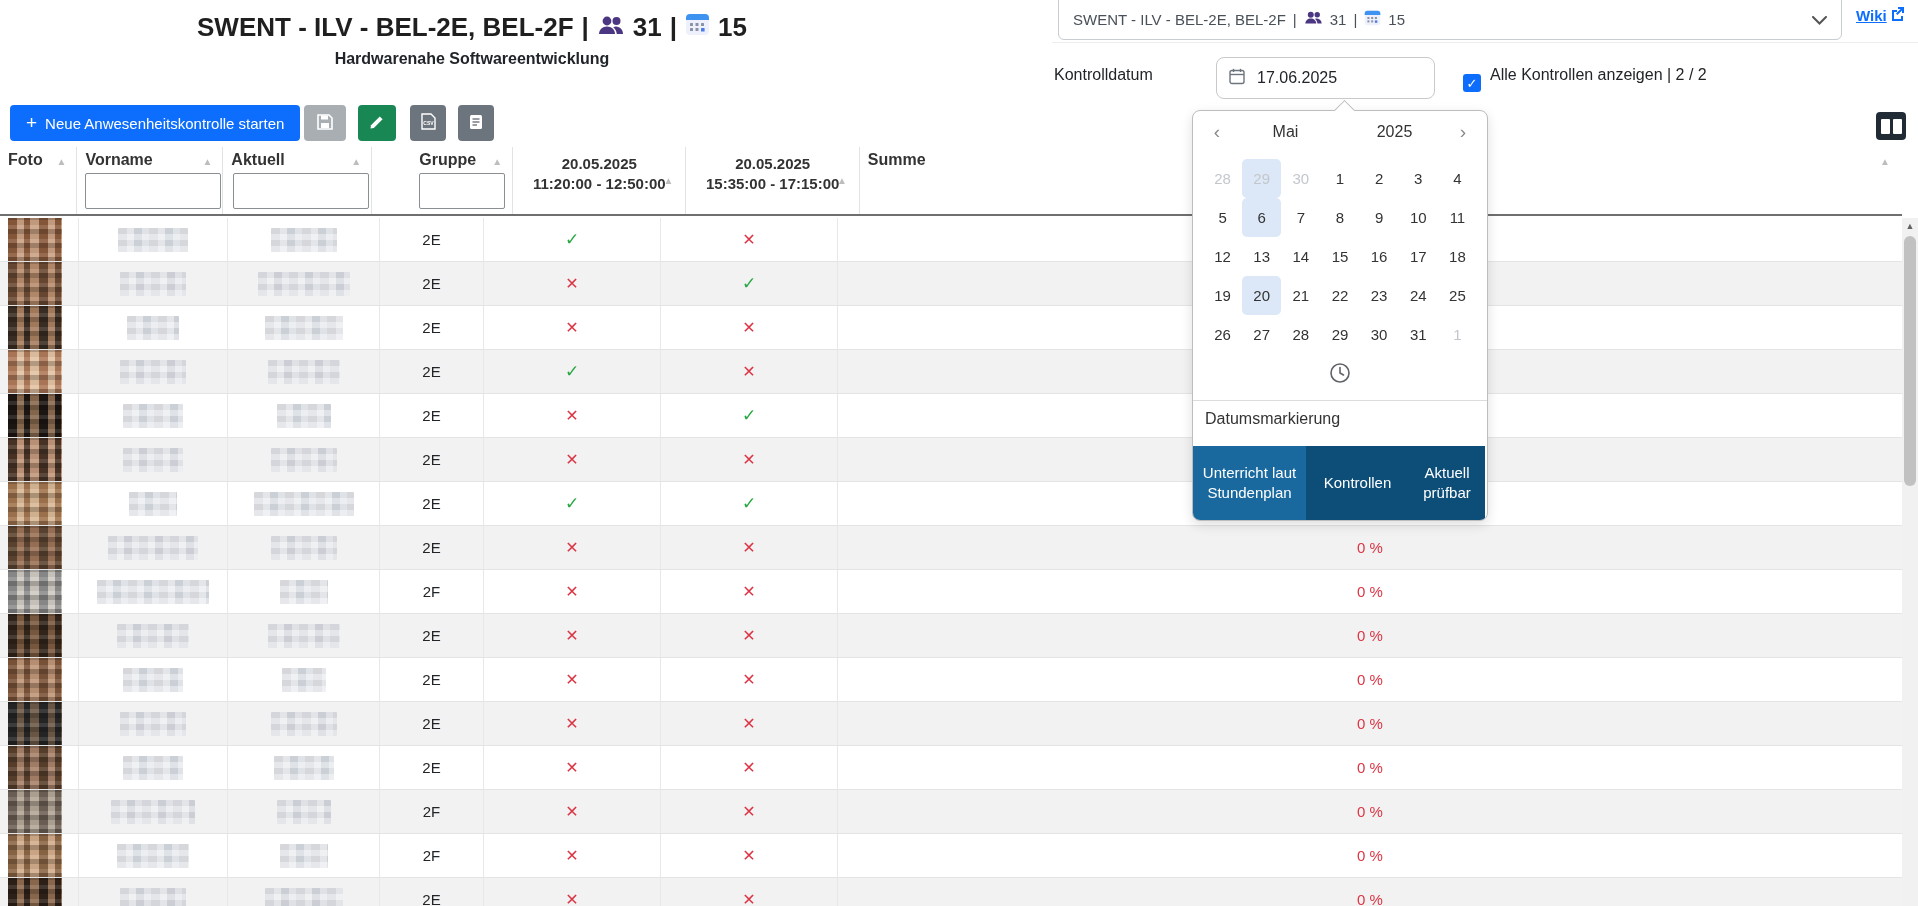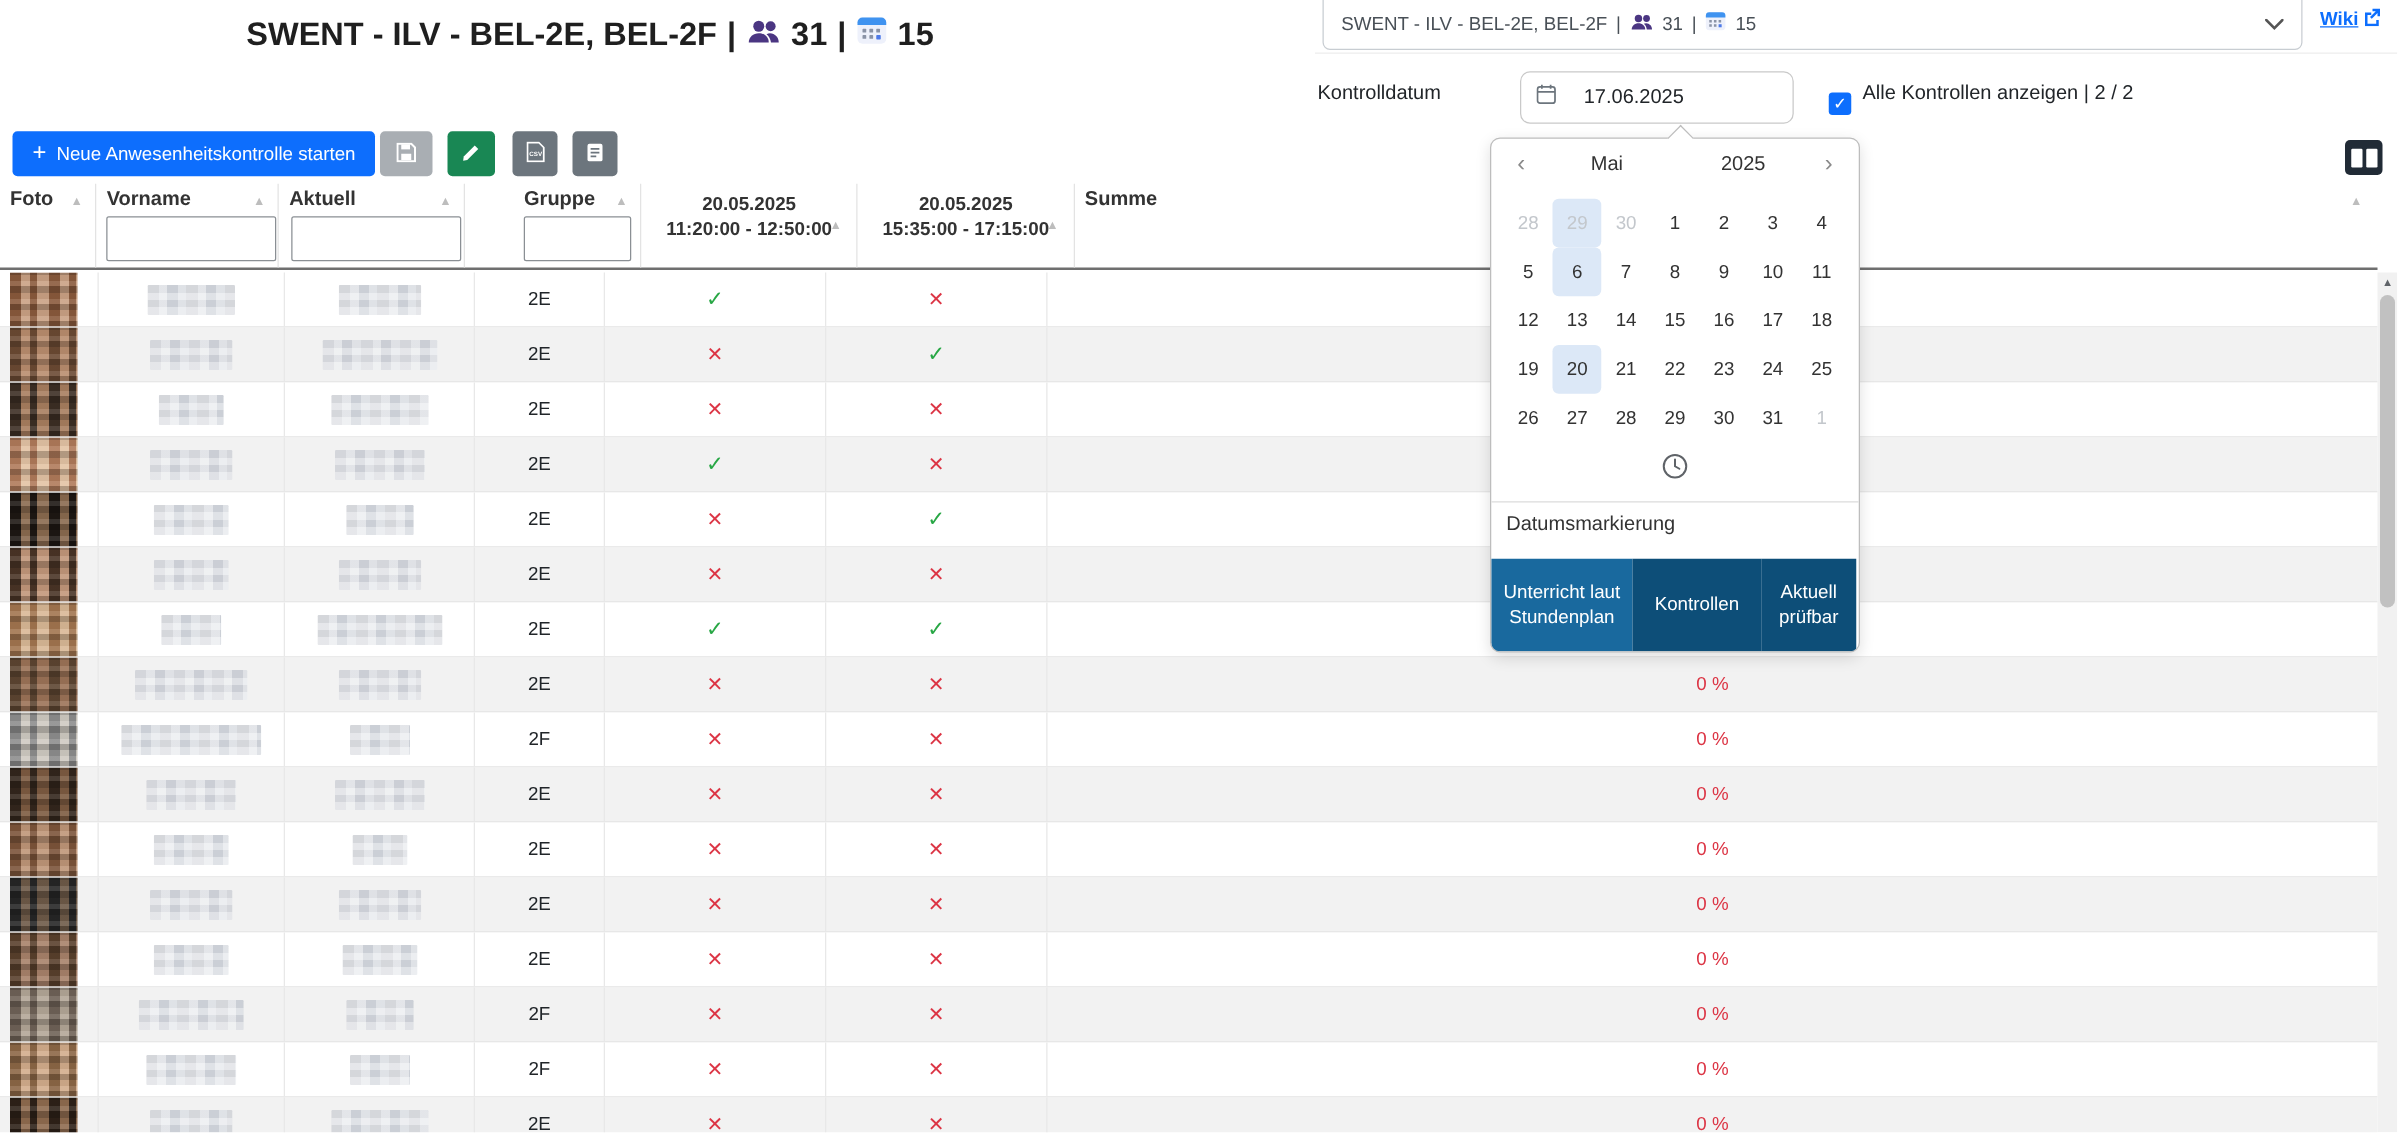--- a/index.html
+++ b/index.html
@@ -12,21 +12,21 @@
   .title-line .sep{font-weight:700;}
   .subtitle{margin-top:7px;font-size:16px;font-weight:700;color:#212529;}
 
   .course-select{position:absolute;left:1058px;top:-8px;width:784px;height:48px;border:1px solid #c8cdd2;border-radius:6px;background:#fff;display:flex;align-items:center;padding:6px 14px 0 14px;box-sizing:border-box;gap:7px;font-size:15px;color:#495057;cursor:pointer;}
   .course-select .spacer{flex:1;}
   .wiki{position:absolute;left:1856px;top:6px;display:flex;align-items:center;gap:3px;font-size:15px;}
   .wiki a{color:#0d6efd;text-decoration:underline;font-weight:600;}
   .hdr-line{position:absolute;left:1052px;top:42px;width:866px;height:1px;background:#ededed;}
 
   .kontroll-label{position:absolute;left:1054px;top:66px;font-size:16px;color:#212529;}
-  .date-input{position:absolute;left:1216px;top:57px;width:219px;height:42px;border:1px solid #c9c9c9;border-radius:8px;background:#fff;box-sizing:border-box;display:flex;align-items:center;gap:22px;padding:0 12px;font-size:16px;color:#212529;}
+  .date-input{position:absolute;left:1216px;top:57px;width:219px;height:42px;border:1px solid #c9c9c9;border-radius:8px;background:#fff;box-sizing:border-box;display:flex;align-items:center;gap:12px;padding:0 12px;font-size:16px;color:#212529;}
   .checkbox{position:absolute;left:1463px;top:74px;width:18px;height:18px;background:#0d6efd;border-radius:3px;color:#fff;font-size:13px;font-weight:700;display:flex;align-items:center;justify-content:center;cursor:pointer;}
   .chk-label{position:absolute;left:1490px;top:66px;font-size:16px;color:#212529;}
 
   
   .btn{position:absolute;top:105px;height:36px;border:none;border-radius:4px;display:flex;align-items:center;justify-content:center;cursor:pointer;box-sizing:border-box;}
   .btn-primary{left:10px;padding:0 16px;background:#0d6efd;color:#fff;font-size:15px;gap:8px;font-family:inherit;}
   .btn-icon{width:40px;color:#fff;}
   .btn-save{left:304px;background:#a9aeb3;width:42px;}
   .btn-edit{left:358px;background:#198754;width:38px;}
   .btn-csv{left:410px;background:#6c757d;width:36px;}
@@ -111,20 +111,21 @@
               <rect x="10.5" y="10" width="3" height="3" rx="0.5"></rect>
               <rect x="16" y="10" width="3" height="3" rx="0.5"></rect>
               <rect x="5" y="15" width="3" height="3" rx="0.5"></rect>
               <rect x="10.5" y="15" width="3" height="3" rx="0.5"></rect>
             </g>
             <rect x="16" y="15" width="3.6" height="3.6" rx="0.6" fill="#4e7ae8"></rect>
           </svg>
       </span>
       <span>15</span>
     </div>
+    <div class="subtitle">Hardwarenahe Softwareentwicklung</div>
   </div>
 
   <div class="course-select">
     <span>SWENT - ILV - BEL-2E, BEL-2F</span>
     <span>|</span>
     <span>
       <svg width="19" height="15" viewBox="0 0 28 22">
           <g fill="#4b3682">
             <circle cx="10" cy="7" r="4.4"></circle>
             <path d="M2 20c0-4.5 3.6-7.5 8-7.5s8 3 8 7.5z"></path>

